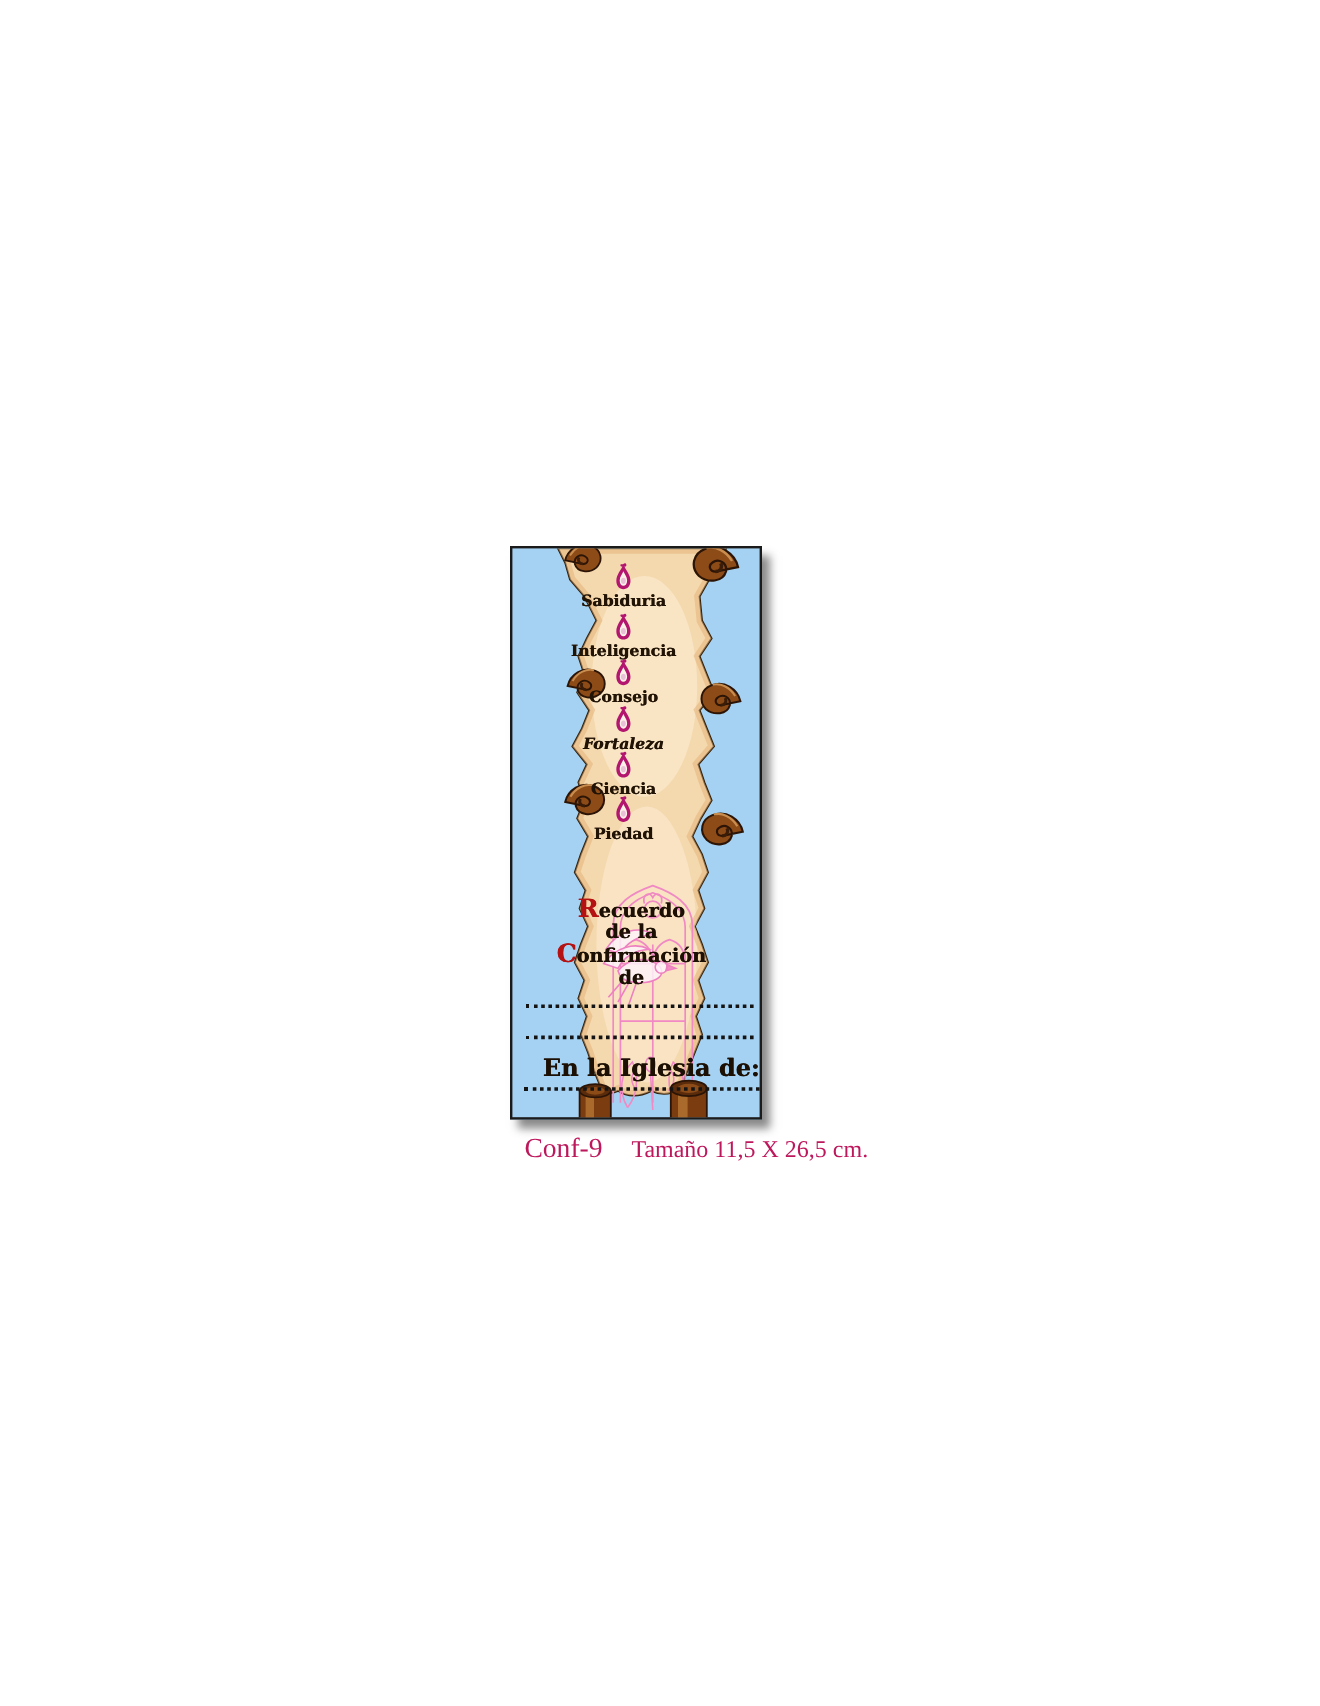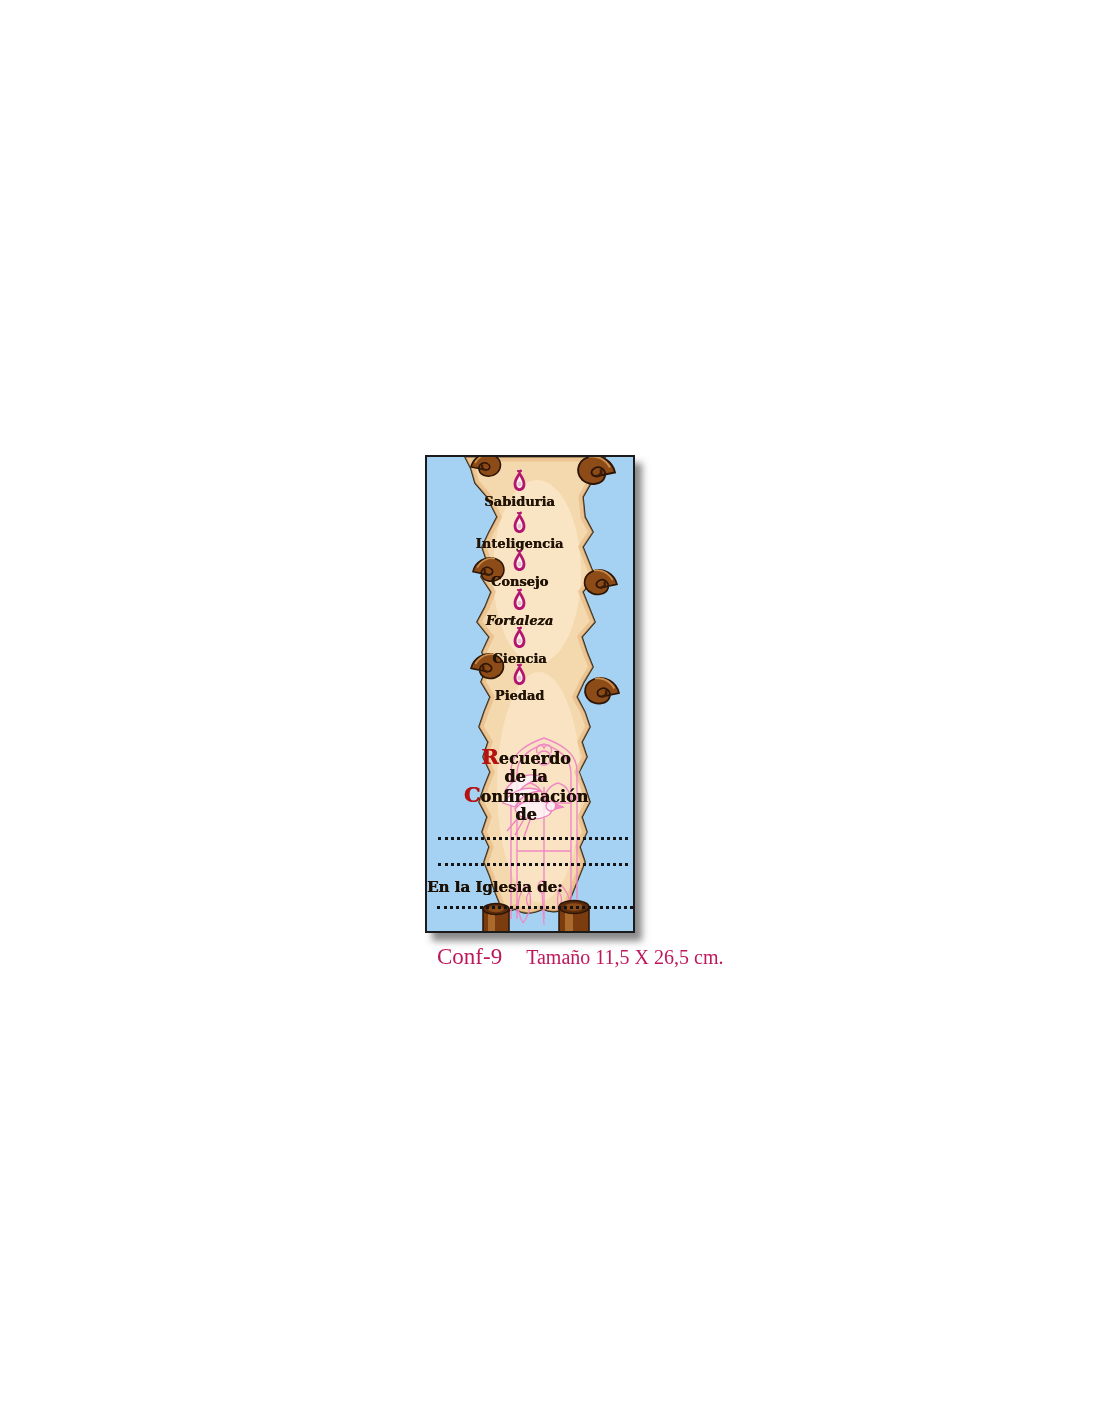--- a/index.html
+++ b/index.html
@@ -38,23 +38,23 @@
     position:absolute;left:0;top:291px;width:198px;
     text-align:center;
     font-family:"DejaVu Serif", serif;font-weight:700;
     font-size:16px;line-height:18px;color:#1c1004;
     text-shadow:.4px 0 #1c1004;
   }
   .memorial .initial{
     color:#b51313;font-size:21px;text-shadow:.4px 0 #b51313;
   }
   .church-label{
-    position:absolute;left:0;top:421px;width:206px;text-align:left;
+    position:absolute;left:0;top:421px;width:206px;text-align:right;
     font-family:"DejaVu Serif", serif;font-weight:700;
-    font-size:15px;color:#1c1004;text-shadow:.4px 0 #1c1004;
+    font-size:20px;color:#1c1004;text-shadow:.4px 0 #1c1004;
     white-space:nowrap;
   }
   .dotline{
     position:absolute;height:0;
     border-bottom:3px dotted #141414;
   }
   .dotline.l1{left:11px;width:190px;top:380px;}
   .dotline.l2{left:11px;width:190px;top:406px;}
   .dotline.l3{left:10px;width:196px;top:449px;}
   .caption{

